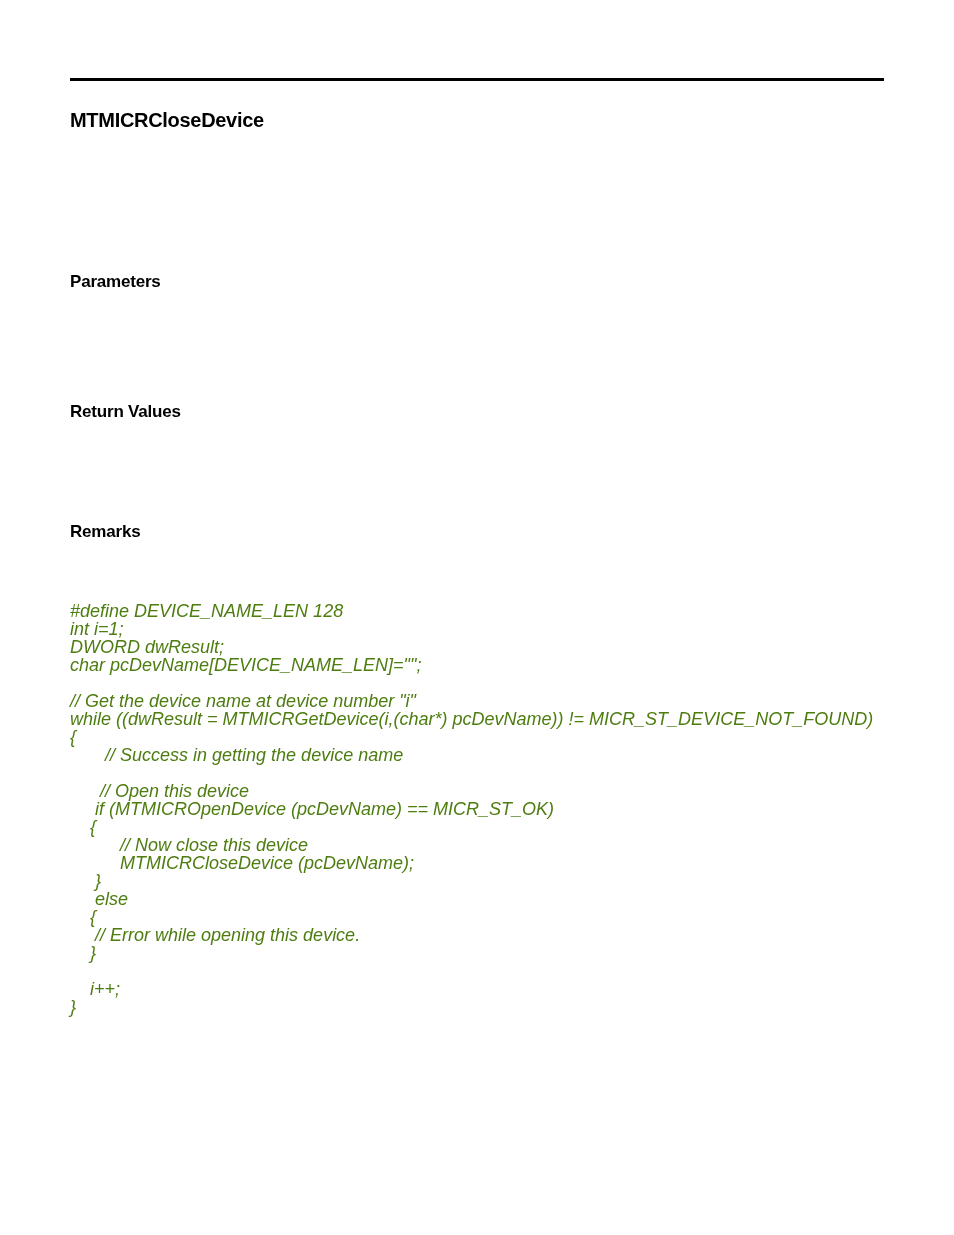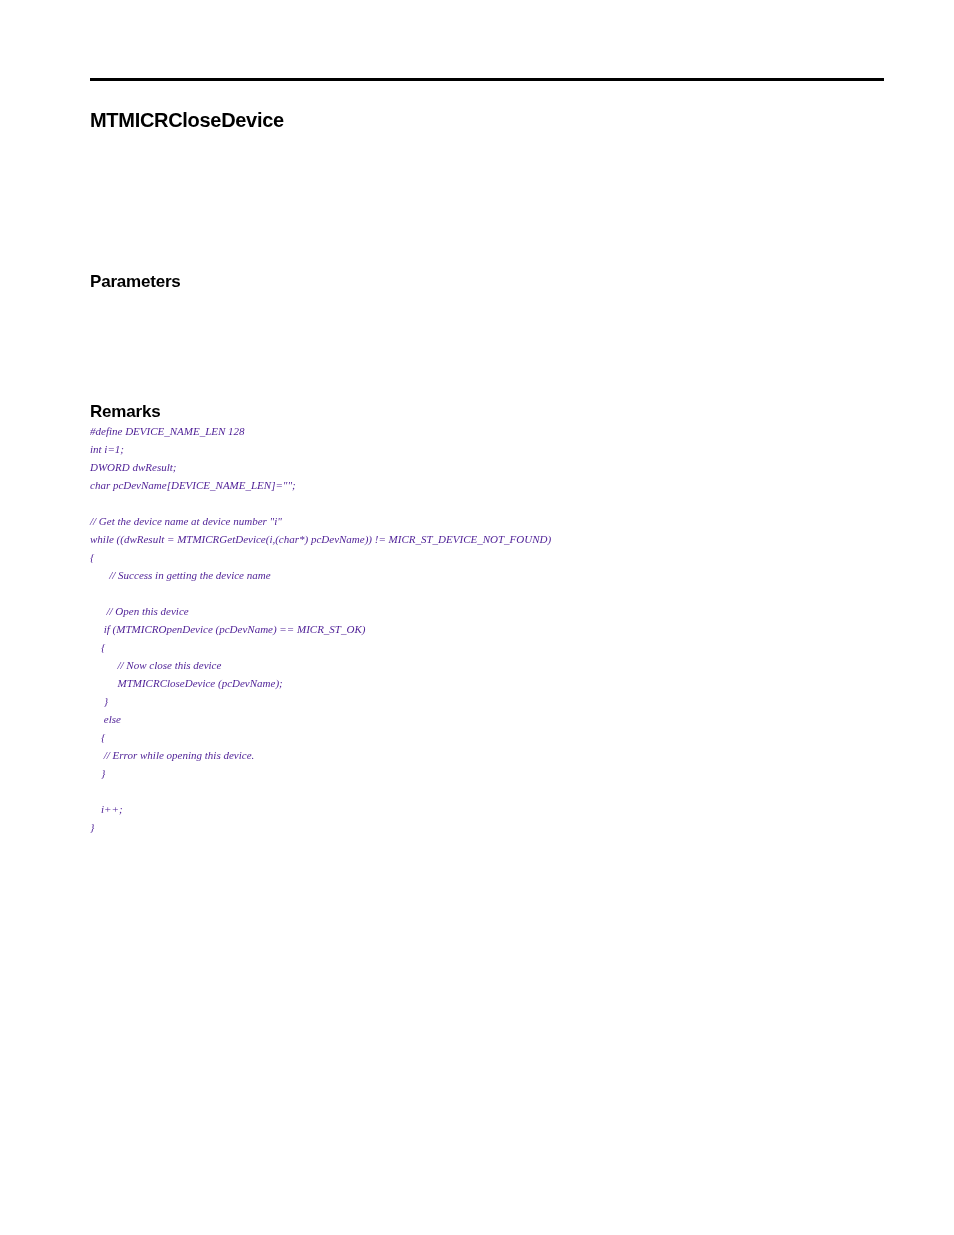--- a/index.html
+++ b/index.html
@@ -8,21 +8,21 @@
     box-sizing: border-box;
   }
   body {
     background: #ffffff;
     width: 954px;
     height: 1235px;
     font-family: Arial, Helvetica, sans-serif;
     color: #000000;
   }
   .page {
-    padding: 78px 70px 70px 90px;
+    padding: 78px 70px 70px 70px;
   }
   .hr-top {
     border: none;
     border-top: 3px solid #000;
     margin-bottom: 28px;
   }
   .title {
     font-family: Arial, Helvetica, sans-serif;
     font-weight: 900;
     font-size: 20px;
@@ -30,42 +30,43 @@
     margin-bottom: 140px;
   }
   .section-heading {
     font-family: Arial, Helvetica, sans-serif;
     font-weight: 900;
     font-size: 17px;
     letter-spacing: -0.2px;
   }
   .gap-parameters { margin-bottom: 110px; }
   .gap-return    { margin-bottom: 100px; }
-  .gap-remarks   { }
+  .gap-remarks   { margin-bottom: 60px; }
   .gap-example   { margin-bottom: 14px; }
   .code {
-    font-family: Liberation Serif, serif;
+    font-family: Liberation Sans, sans-serif;
     font-style: italic;
-    font-size: 11px;
+    font-size: 18px;
     line-height: 18px;
     white-space: pre;
-    color: #4c1d95;
+    color: #4d7c0f;
   }
 </style>
 </head>
 <body>
 
 <div class="page">
 
   <hr class="hr-top">
 
   <h1 class="title">MTMICRCloseDevice</h1>
 
   <h2 class="section-heading gap-parameters">Parameters</h2>
 
+  <h2 class="section-heading gap-return">Return Values</h2>
 
   <h2 class="section-heading gap-remarks">Remarks</h2>
 
 
   <pre class="code">#define DEVICE_NAME_LEN 128
 int i=1;
 DWORD dwResult;
 char pcDevName[DEVICE_NAME_LEN]="";
 
 // Get the device name at device number "i"

